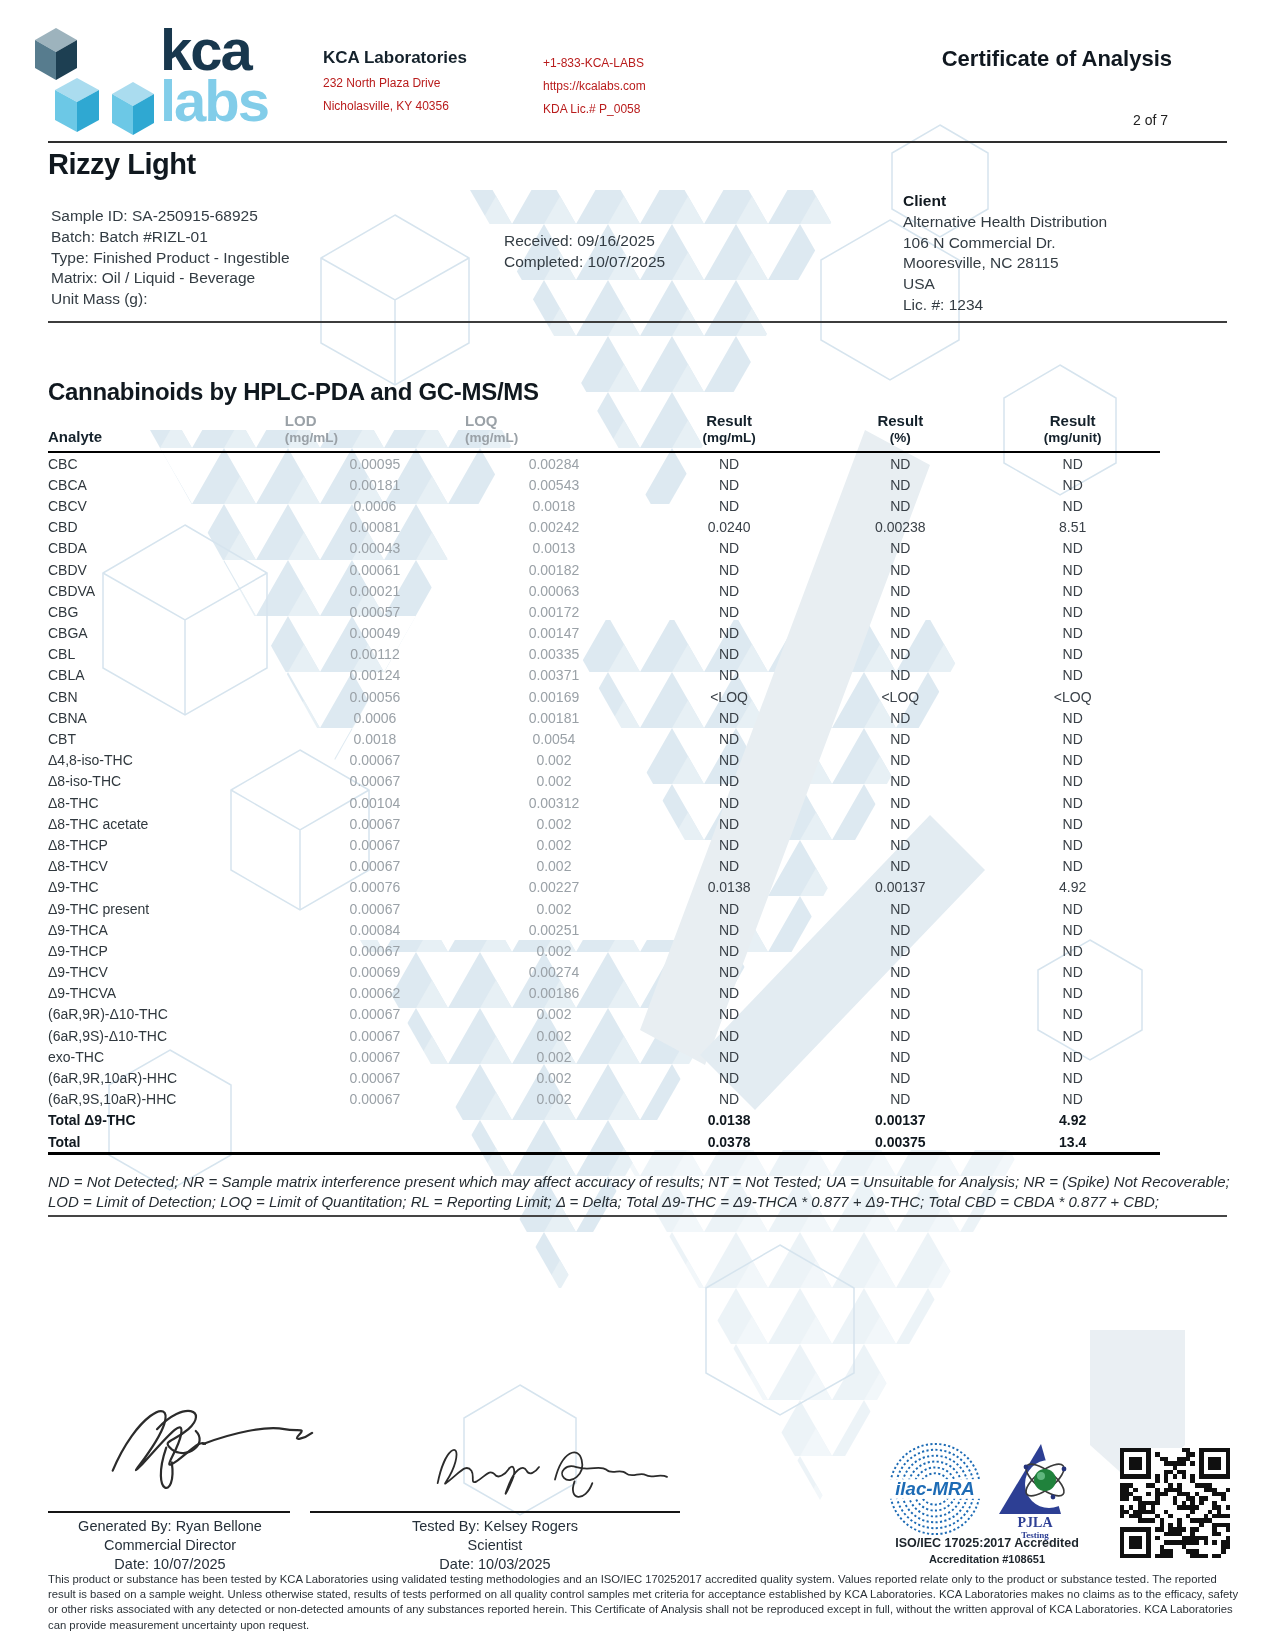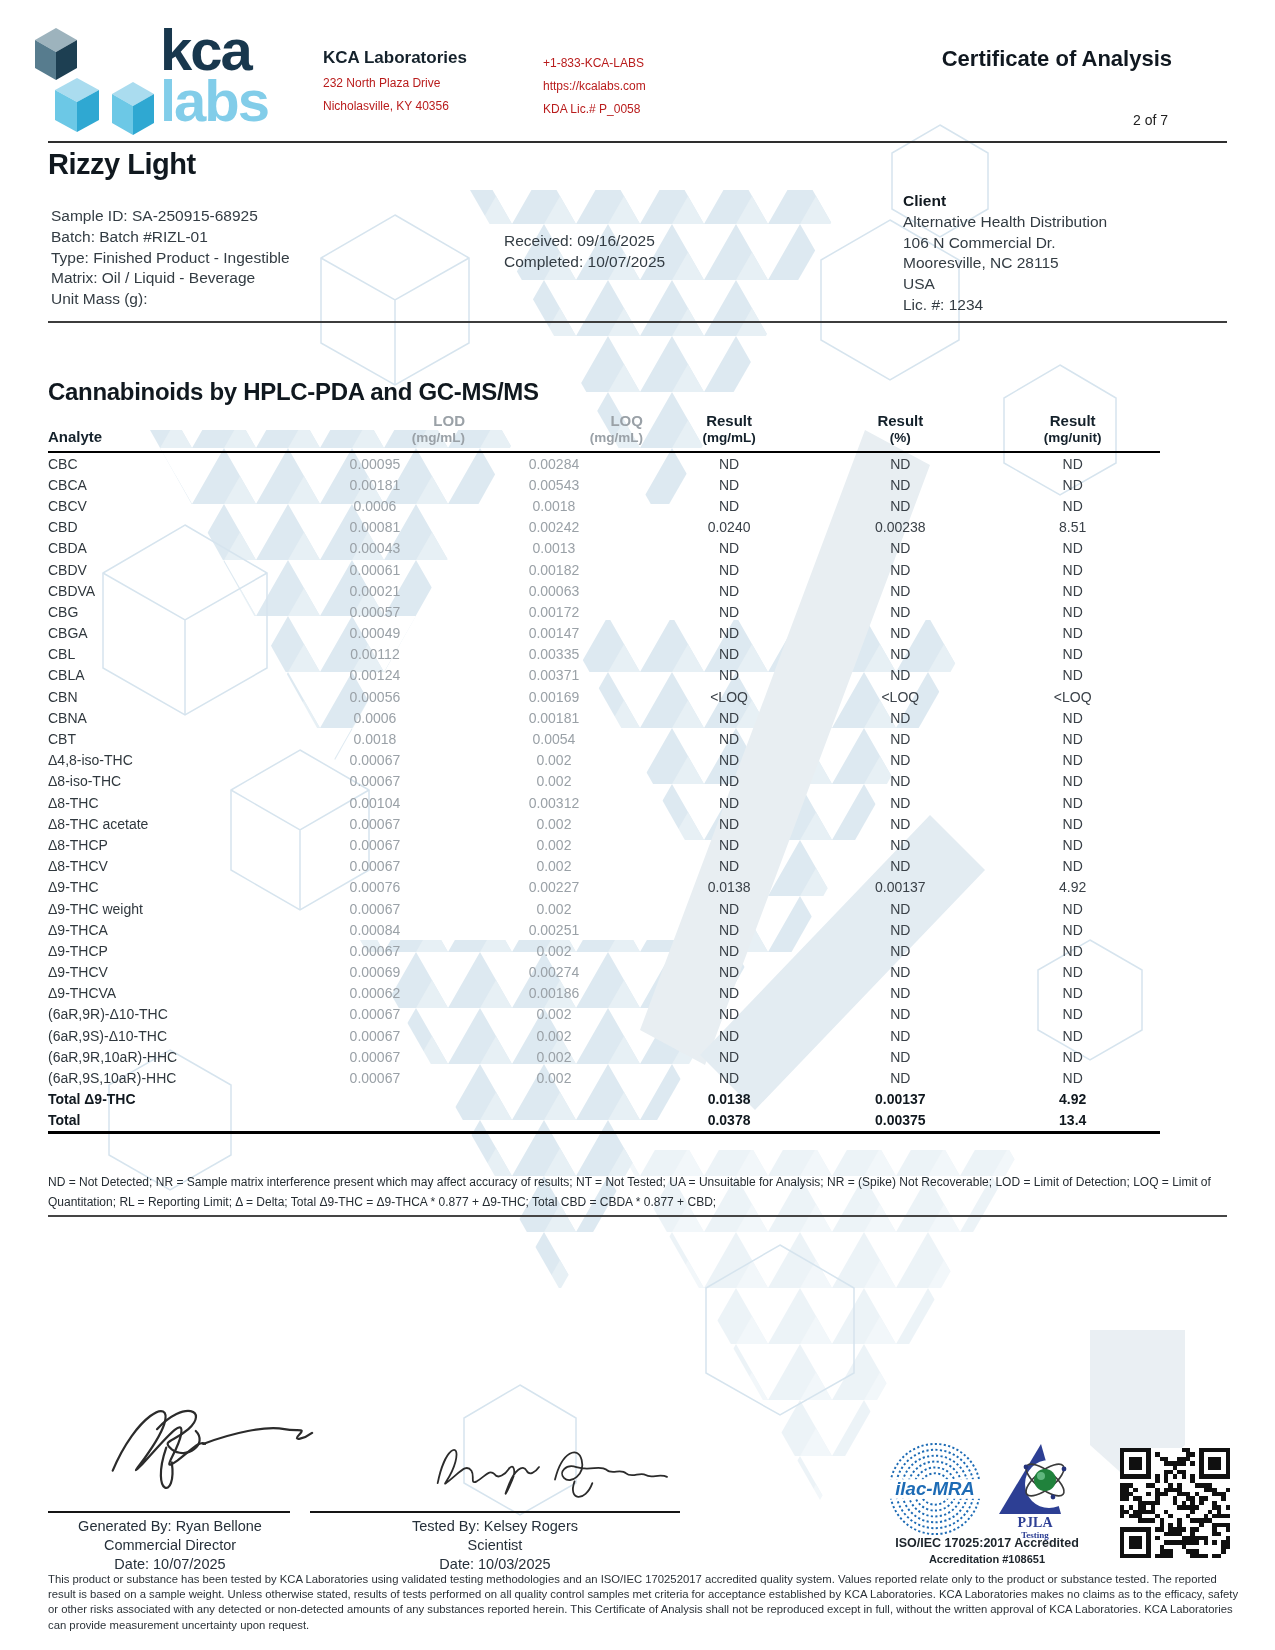--- a/index.html
+++ b/index.html
@@ -21,28 +21,28 @@
   .info{font-size:15.5px;line-height:20.8px;color:#333c43;}
   .client-heading{font-weight:700;color:#10181f;font-size:15.5px;}
   
   .section-title{font-size:24px;font-weight:700;color:#10181f;letter-spacing:-0.3px;}
   
   table{width:100%;border-collapse:collapse;table-layout:fixed;border-bottom:3px solid #000;}
   thead th{vertical-align:bottom;padding:0 0 5px 0;border-bottom:2px solid #000;}
   .th-l1{display:block;font-size:15px;font-weight:700;line-height:18px;}
   .th-l2{display:block;font-size:13.5px;font-weight:700;line-height:16px;}
   th.c-analyte{text-align:left;color:#14212b;margin-left:48px;}
-  th.c-gray{text-align:right;color:#9aa1a7;}
+  th.c-gray{text-align:left;color:#9aa1a7;}
   th.c-res{text-align:center;color:#14212b;}
   tbody td{height:21.2px;font-size:14px;padding:0;white-space:nowrap;}
   td.c-analyte{text-align:left;color:#30383e;}
   td.c-gray{text-align:center;color:#9aa1a7;}
   td.c-res{text-align:center;color:#3a4148;}
   tr.total-row td{font-weight:700;color:#10181f;}
-  .footnote{font-size:12px;line-height:20px;color:#262d33;}
+  .footnote{font-size:15px;line-height:20px;color:#262d33;font-style:italic;}
   
   .sig-line{background:#151515;height:2px;}
   .sig-text{font-size:14.5px;line-height:19px;text-align:center;color:#26303a;}
   .accred-line1{font-size:12.5px;font-weight:700;text-align:center;color:#1c242b;}
   .accred-line2{font-size:11px;font-weight:700;text-align:center;color:#1c242b;}
   .disclaimer{font-size:11.3px;line-height:15.2px;color:#2b3238;}
   svg{display:block;}
 </style>
 </head>
 <body>
@@ -339,21 +339,21 @@
         </tr>
         <tr>
           <td class="c-analyte">Δ9-THC</td>
           <td class="c-gray">0.00076</td>
           <td class="c-gray">0.00227</td>
           <td class="c-res">0.0138</td>
           <td class="c-res">0.00137</td>
           <td class="c-res">4.92</td>
         </tr>
         <tr>
-          <td class="c-analyte">Δ9-THC weight</td>
+          <td class="c-analyte">Δ9-THC present</td>
           <td class="c-gray">0.00067</td>
           <td class="c-gray">0.002</td>
           <td class="c-res">ND</td>
           <td class="c-res">ND</td>
           <td class="c-res">ND</td>
         </tr>
         <tr>
           <td class="c-analyte">Δ9-THCA</td>
           <td class="c-gray">0.00084</td>
           <td class="c-gray">0.00251</td>
@@ -388,20 +388,28 @@
         <tr>
           <td class="c-analyte">(6aR,9R)-Δ10-THC</td>
           <td class="c-gray">0.00067</td>
           <td class="c-gray">0.002</td>
           <td class="c-res">ND</td>
           <td class="c-res">ND</td>
           <td class="c-res">ND</td>
         </tr>
         <tr>
           <td class="c-analyte">(6aR,9S)-Δ10-THC</td>
+          <td class="c-gray">0.00067</td>
+          <td class="c-gray">0.002</td>
+          <td class="c-res">ND</td>
+          <td class="c-res">ND</td>
+          <td class="c-res">ND</td>
+        </tr>
+        <tr>
+          <td class="c-analyte">exo-THC</td>
           <td class="c-gray">0.00067</td>
           <td class="c-gray">0.002</td>
           <td class="c-res">ND</td>
           <td class="c-res">ND</td>
           <td class="c-res">ND</td>
         </tr>
         <tr>
           <td class="c-analyte">(6aR,9R,10aR)-HHC</td>
           <td class="c-gray">0.00067</td>
           <td class="c-gray">0.002</td>

